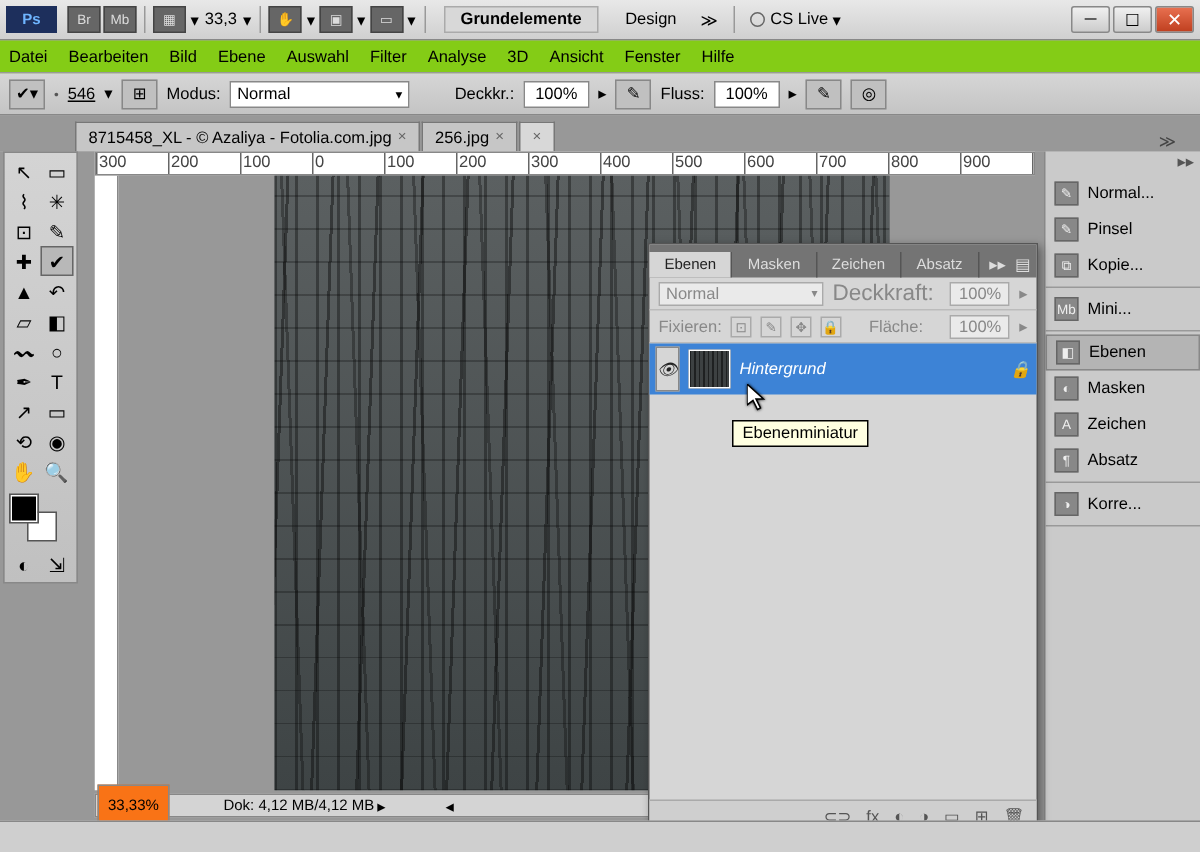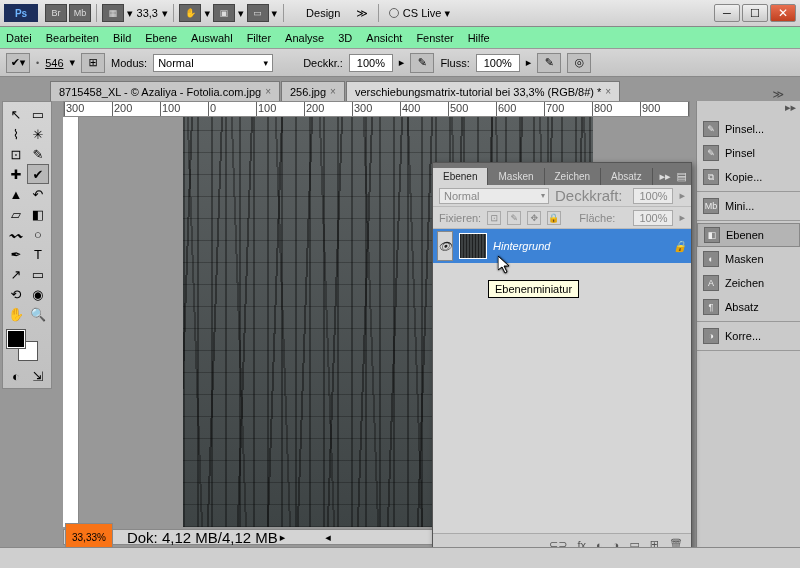--- a/index.html
+++ b/index.html
@@ -10,21 +10,21 @@
 .tb-sep { width:1px; height:18px; background:#999; margin:0 4px; }
 .tb-zoom { font-size:11px; margin:0 2px; }
 .tb-arrow { margin:0 2px; }
 .workspace { margin-left:8px; padding:2px 10px; background:#d8d8d8; border:1px solid #aaa; font-weight:bold; }
 .workspace.dim { font-weight:normal; background:transparent; border:none; }
 .dbchev { margin:0 6px; }
 .cslive { display:flex; align-items:center; margin-left:6px; }
 .win-btns { margin-left:auto; display:flex; gap:2px; }
 .win-btn { width:26px; height:18px; background:linear-gradient(#f0f0f0,#ccc); border:1px solid #888; border-radius:2px; display:flex; align-items:center; justify-content:center; }
 .win-btn.close { background:linear-gradient(#e87050,#c04020); color:#fff; font-size:12px; }
-.menubar { height:22px; background:#86efac; display:flex; align-items:center; padding:0 6px; gap:14px; border-bottom:1px solid #999; }
+.menubar { height:22px; background:#84cc16; display:flex; align-items:center; padding:0 6px; gap:14px; border-bottom:1px solid #999; }
 .menubar span { cursor:default; }
 .optbar { height:28px; background:linear-gradient(#d6d6d6,#c4c4c4); display:flex; align-items:center; padding:0 6px; gap:6px; border-bottom:1px solid #888; }
 .opt-ico { width:24px; height:20px; background:#c0c0c0; border:1px solid #888; display:flex; align-items:center; justify-content:center; }
 .opt-drop { background:#fff; border:1px solid #888; padding:1px 4px; height:18px; display:flex; align-items:center; min-width:120px; position:relative; }
 .opt-drop::after { content:"▾"; position:absolute; right:4px; font-size:9px; }
 .opt-num { background:#fff; border:1px solid #888; padding:1px 4px; height:18px; width:44px; display:flex; align-items:center; justify-content:center; }
 .tabbar { height:24px; background:#989898; display:flex; align-items:flex-end; padding:0 0 0 50px; }
 .doc-tab { height:20px; background:#c6c6c6; border:1px solid #777; border-bottom:none; padding:2px 8px; display:flex; align-items:center; gap:4px; margin-right:1px; font-size:10px; }
 .doc-tab.active { background:#d8d8d8; }
 .doc-tabx { font-size:10px; color:#666; }
@@ -44,21 +44,21 @@
 .img { position:absolute; left:120px; top:0; width:410px; bottom:0; background:#4a4f50; overflow:hidden; }
 .img::before { content:""; position:absolute; inset:0; background:
  repeating-linear-gradient(90deg, rgba(0,0,0,0.35) 0 2px, transparent 2px 14px),
  repeating-linear-gradient(0deg, rgba(0,0,0,0.25) 0 1px, transparent 1px 22px),
  linear-gradient(#5b6061,#3e4445); mix-blend-mode:normal; }
 .img::after { content:""; position:absolute; inset:0; background:
  repeating-linear-gradient(92deg, transparent 0 8px, rgba(10,10,10,0.45) 8px 10px, transparent 10px 30px),
  repeating-linear-gradient(88deg, transparent 0 18px, rgba(10,10,10,0.35) 18px 20px, transparent 20px 44px); }
 .hscroll { position:absolute; left:63px; right:110px; bottom:2px; height:16px; background:#d4d4d4; border:1px solid #888; display:flex; align-items:center; }
 .hscroll .zoom { background:#f97316; border:1px solid #888; padding:0 6px; margin-left:1px; height:28px; display:flex; align-items:center; font-size:10px; }
-.hscroll .dok { margin-left:14px; font-size:15px; }
+.hscroll .dok { margin-left:36px; font-size:10px; }
 .hscroll .thumb { margin-left:auto; width:90px; height:12px; background:#bbb; border:1px solid #888; }
 .right-dock { position:absolute; right:0; top:0; bottom:0; width:104px; background:#cacaca; border-left:1px solid #888; }
 .dock-group { border-bottom:1px solid #999; padding:2px 0; }
 .dock-item { height:24px; display:flex; align-items:center; gap:6px; padding:0 6px; }
 .dock-item.active { background:#b4b4b4; border:1px solid #888; }
 .dock-ico { width:16px; height:16px; background:#888; border:1px solid #666; font-size:9px; display:flex; align-items:center; justify-content:center; color:#eee; }
 .dock-head { height:14px; display:flex; justify-content:flex-end; padding-right:4px; color:#555; }
 .panel { position:absolute; left:432px; top:162px; width:260px; height:394px; background:#d6d6d6; border:1px solid #555; box-shadow:2px 2px 6px rgba(0,0,0,0.4); }
 .panel-tabs { height:22px; background:#747474; display:flex; align-items:flex-end; }
 .ptab { padding:3px 10px; color:#ddd; font-size:10px; border-right:1px solid #555; }
@@ -96,20 +96,21 @@
  <span class="tb-zoom">33,3</span>
  <span class="tb-arrow">▾</span>
  <div class="tb-sep"></div>
  <div class="tb-btn">✋</div>
  <span class="tb-arrow">▾</span>
  <div class="tb-btn">▣</div>
  <span class="tb-arrow">▾</span>
  <div class="tb-btn">▭</div>
  <span class="tb-arrow">▾</span>
  <div class="tb-sep"></div>
+ <span class="workspace">Grundelemente</span>
  <span class="workspace dim">Design</span>
  <span class="dbchev">≫</span>
  <div class="tb-sep"></div>
  <div class="cslive">
       <span style="width:10px;height:10px;border:1px solid #666;border-radius:50%;margin-right:4px"></span>
       <span>CS Live</span>
       <span style="margin-left:3px">▾</span>
     </div>
  <div class="win-btns">
   <div class="win-btn">─</div>
@@ -161,21 +162,20 @@
 <div class="tabbar">
  <div class="doc-tab">
       <span>8715458_XL - © Azaliya - Fotolia.com.jpg</span>
       <span class="doc-tabx">×</span>
     </div>
  <div class="doc-tab">
       <span>256.jpg</span>
       <span class="doc-tabx">×</span>
     </div>
  <div class="doc-tab active">
-      <span>verschiebungsmatrix-tutorial bei 33,3% (RGB/8#) *</span>
       <span class="doc-tabx">×</span>
     </div>
  <span class="dbchev">≫</span>
 </div>
 
 <div class="work">
  <div class="toolbox">
   <div class="tool-row">
         <div class="tool">↖</div>
         <div class="tool">▭</div>
@@ -261,21 +261,21 @@
   <span style="margin:0 4px">▸</span>
  </div>
 
  <div class="right-dock">
   <div class="dock-head">
         <span>▸▸</span>
       </div>
   <div class="dock-group">
    <div class="dock-item">
           <div class="dock-ico">✎</div>
-          <span>Pinsel...</span>
+          <span>Normal...</span>
         </div>
    <div class="dock-item">
           <div class="dock-ico">✎</div>
           <span>Pinsel</span>
         </div>
    <div class="dock-item">
           <div class="dock-ico">⧉</div>
           <span>Kopie...</span>
         </div>
   </div>

